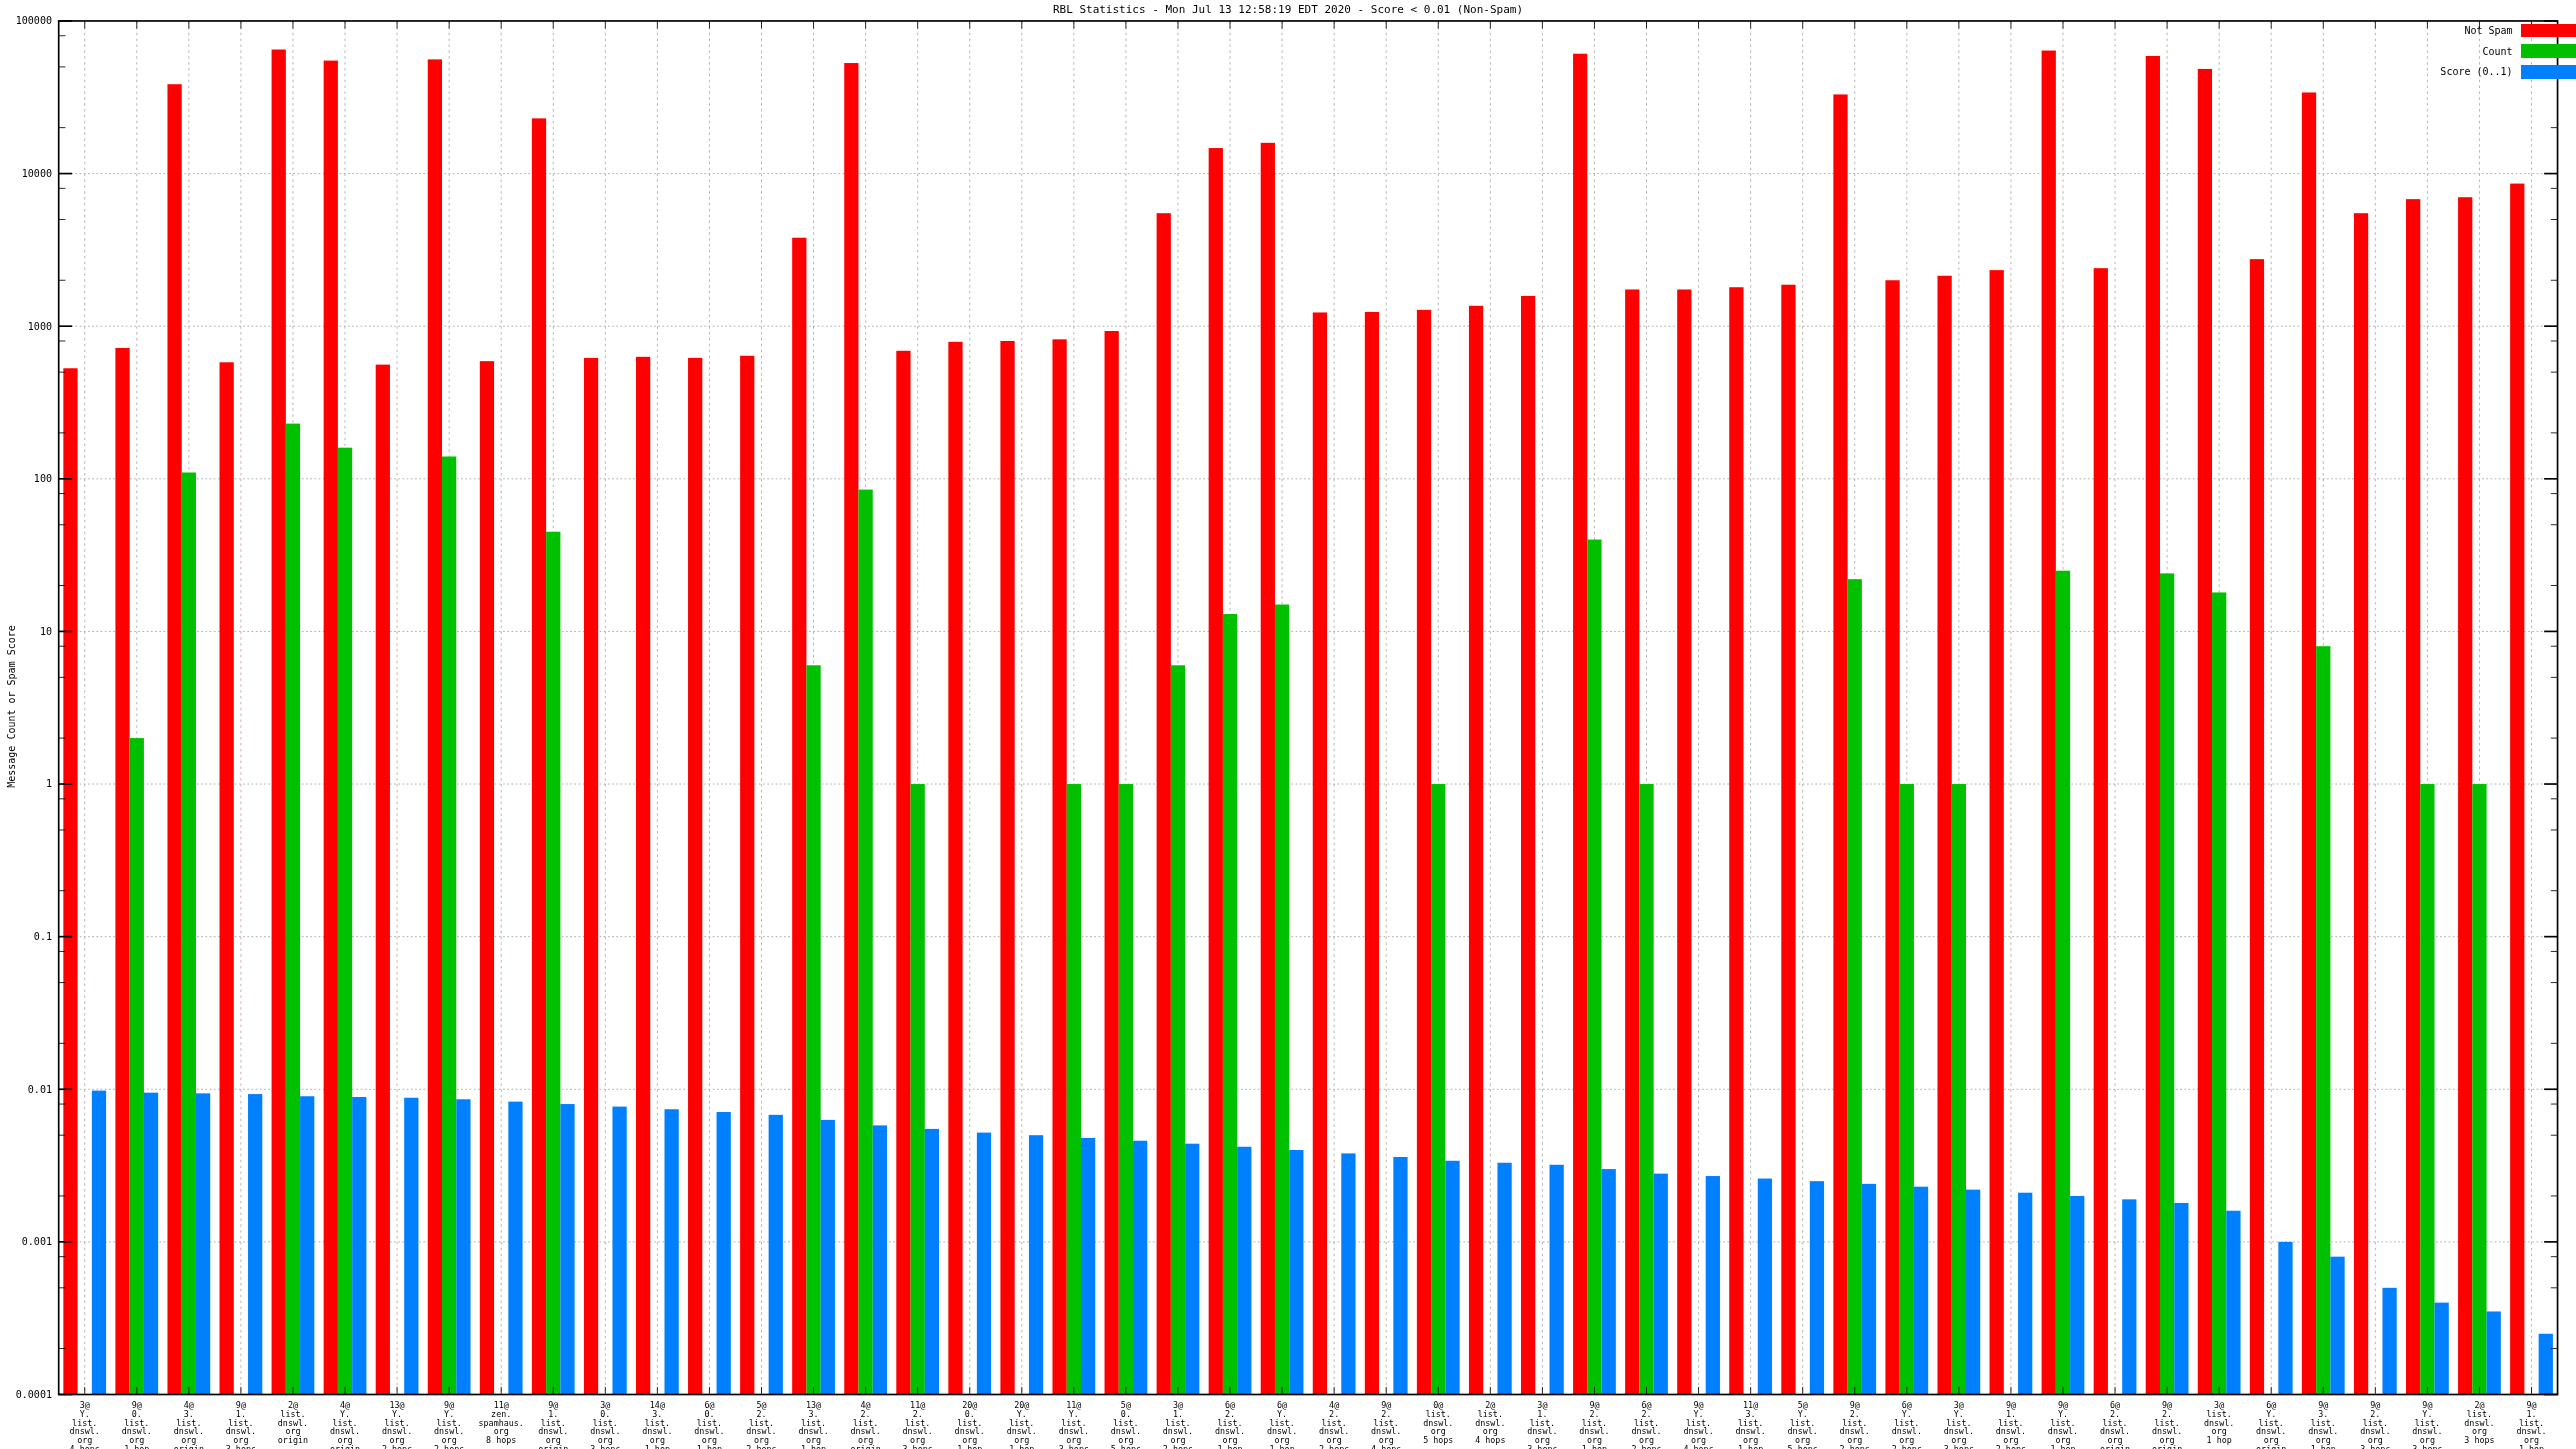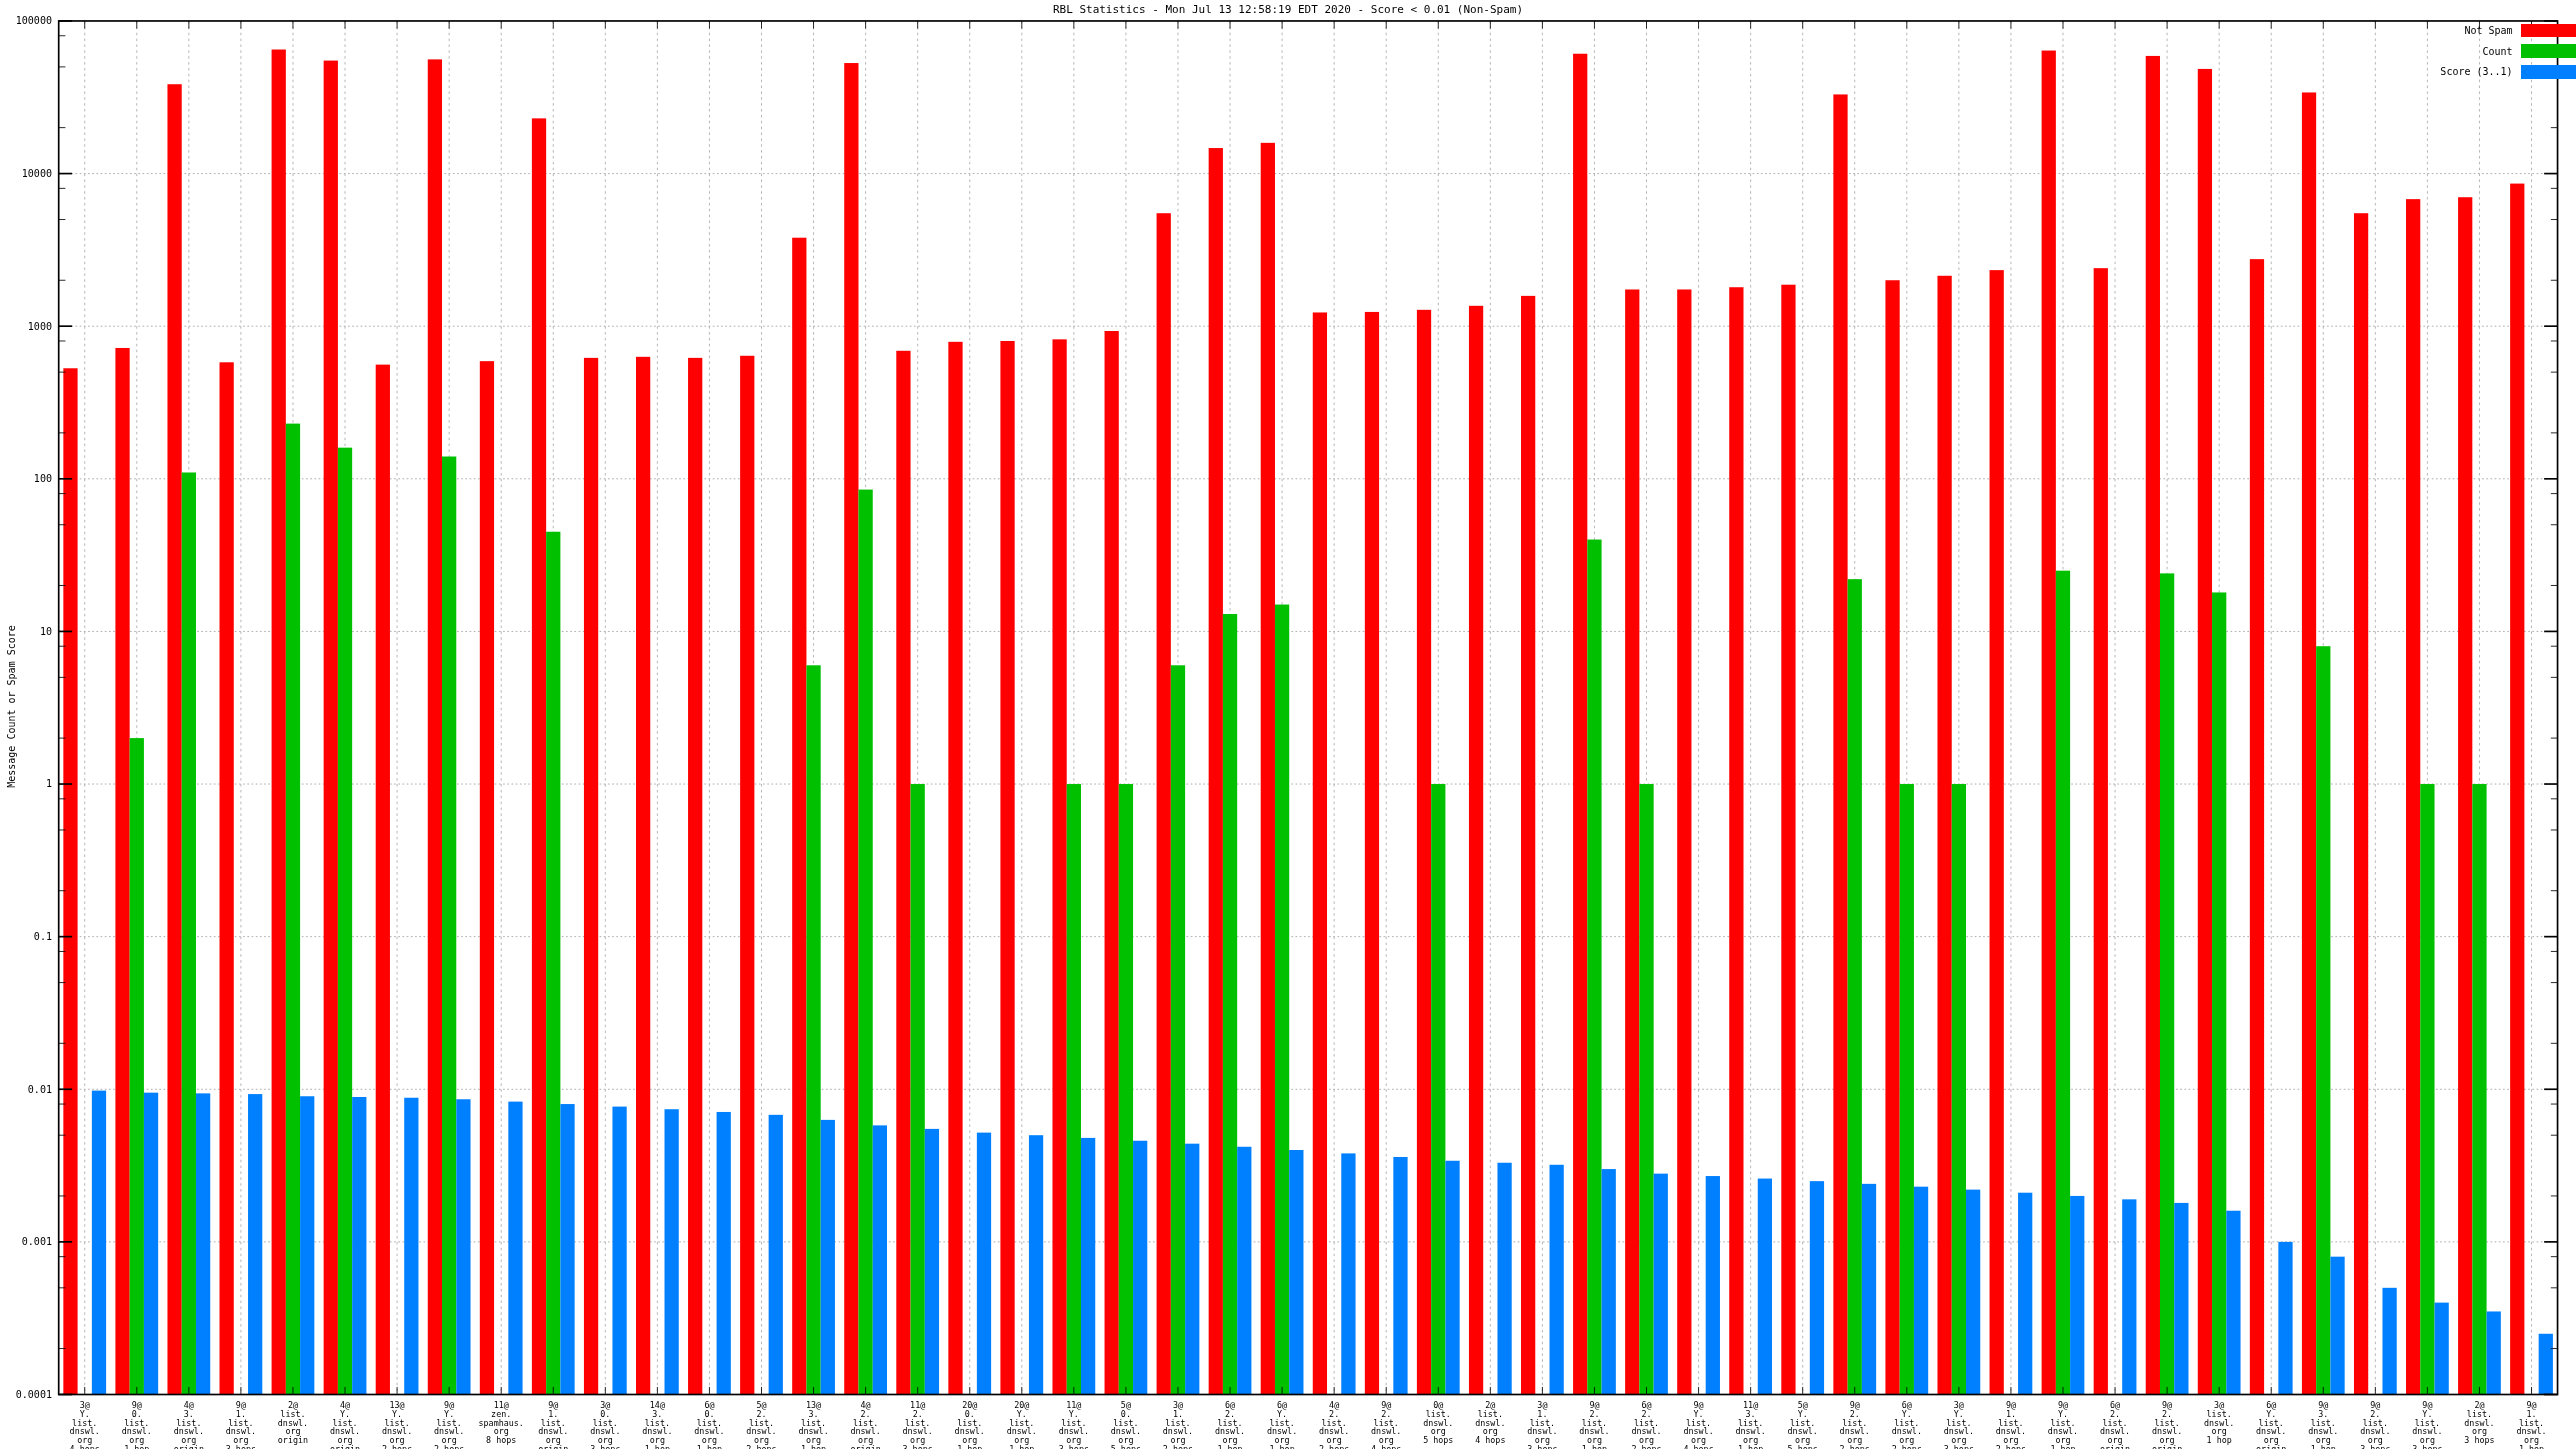--- a/index.html
+++ b/index.html
@@ -459,18 +459,18 @@
   <div class="legend">
     <div class="lrow">
       <span>Not Spam</span>
       <span class="lswatch" style="background: rgb(255, 0, 0);"></span>
     </div>
     <div class="lrow">
       <span>Count</span>
       <span class="lswatch" style="background: rgb(0, 192, 0);"></span>
     </div>
     <div class="lrow">
-      <span>Score (3..1)</span>
+      <span>Score (0..1)</span>
       <span class="lswatch" style="background: rgb(0, 128, 255);"></span>
     </div>
   </div>
 </div>
 
 
 </body></html>

